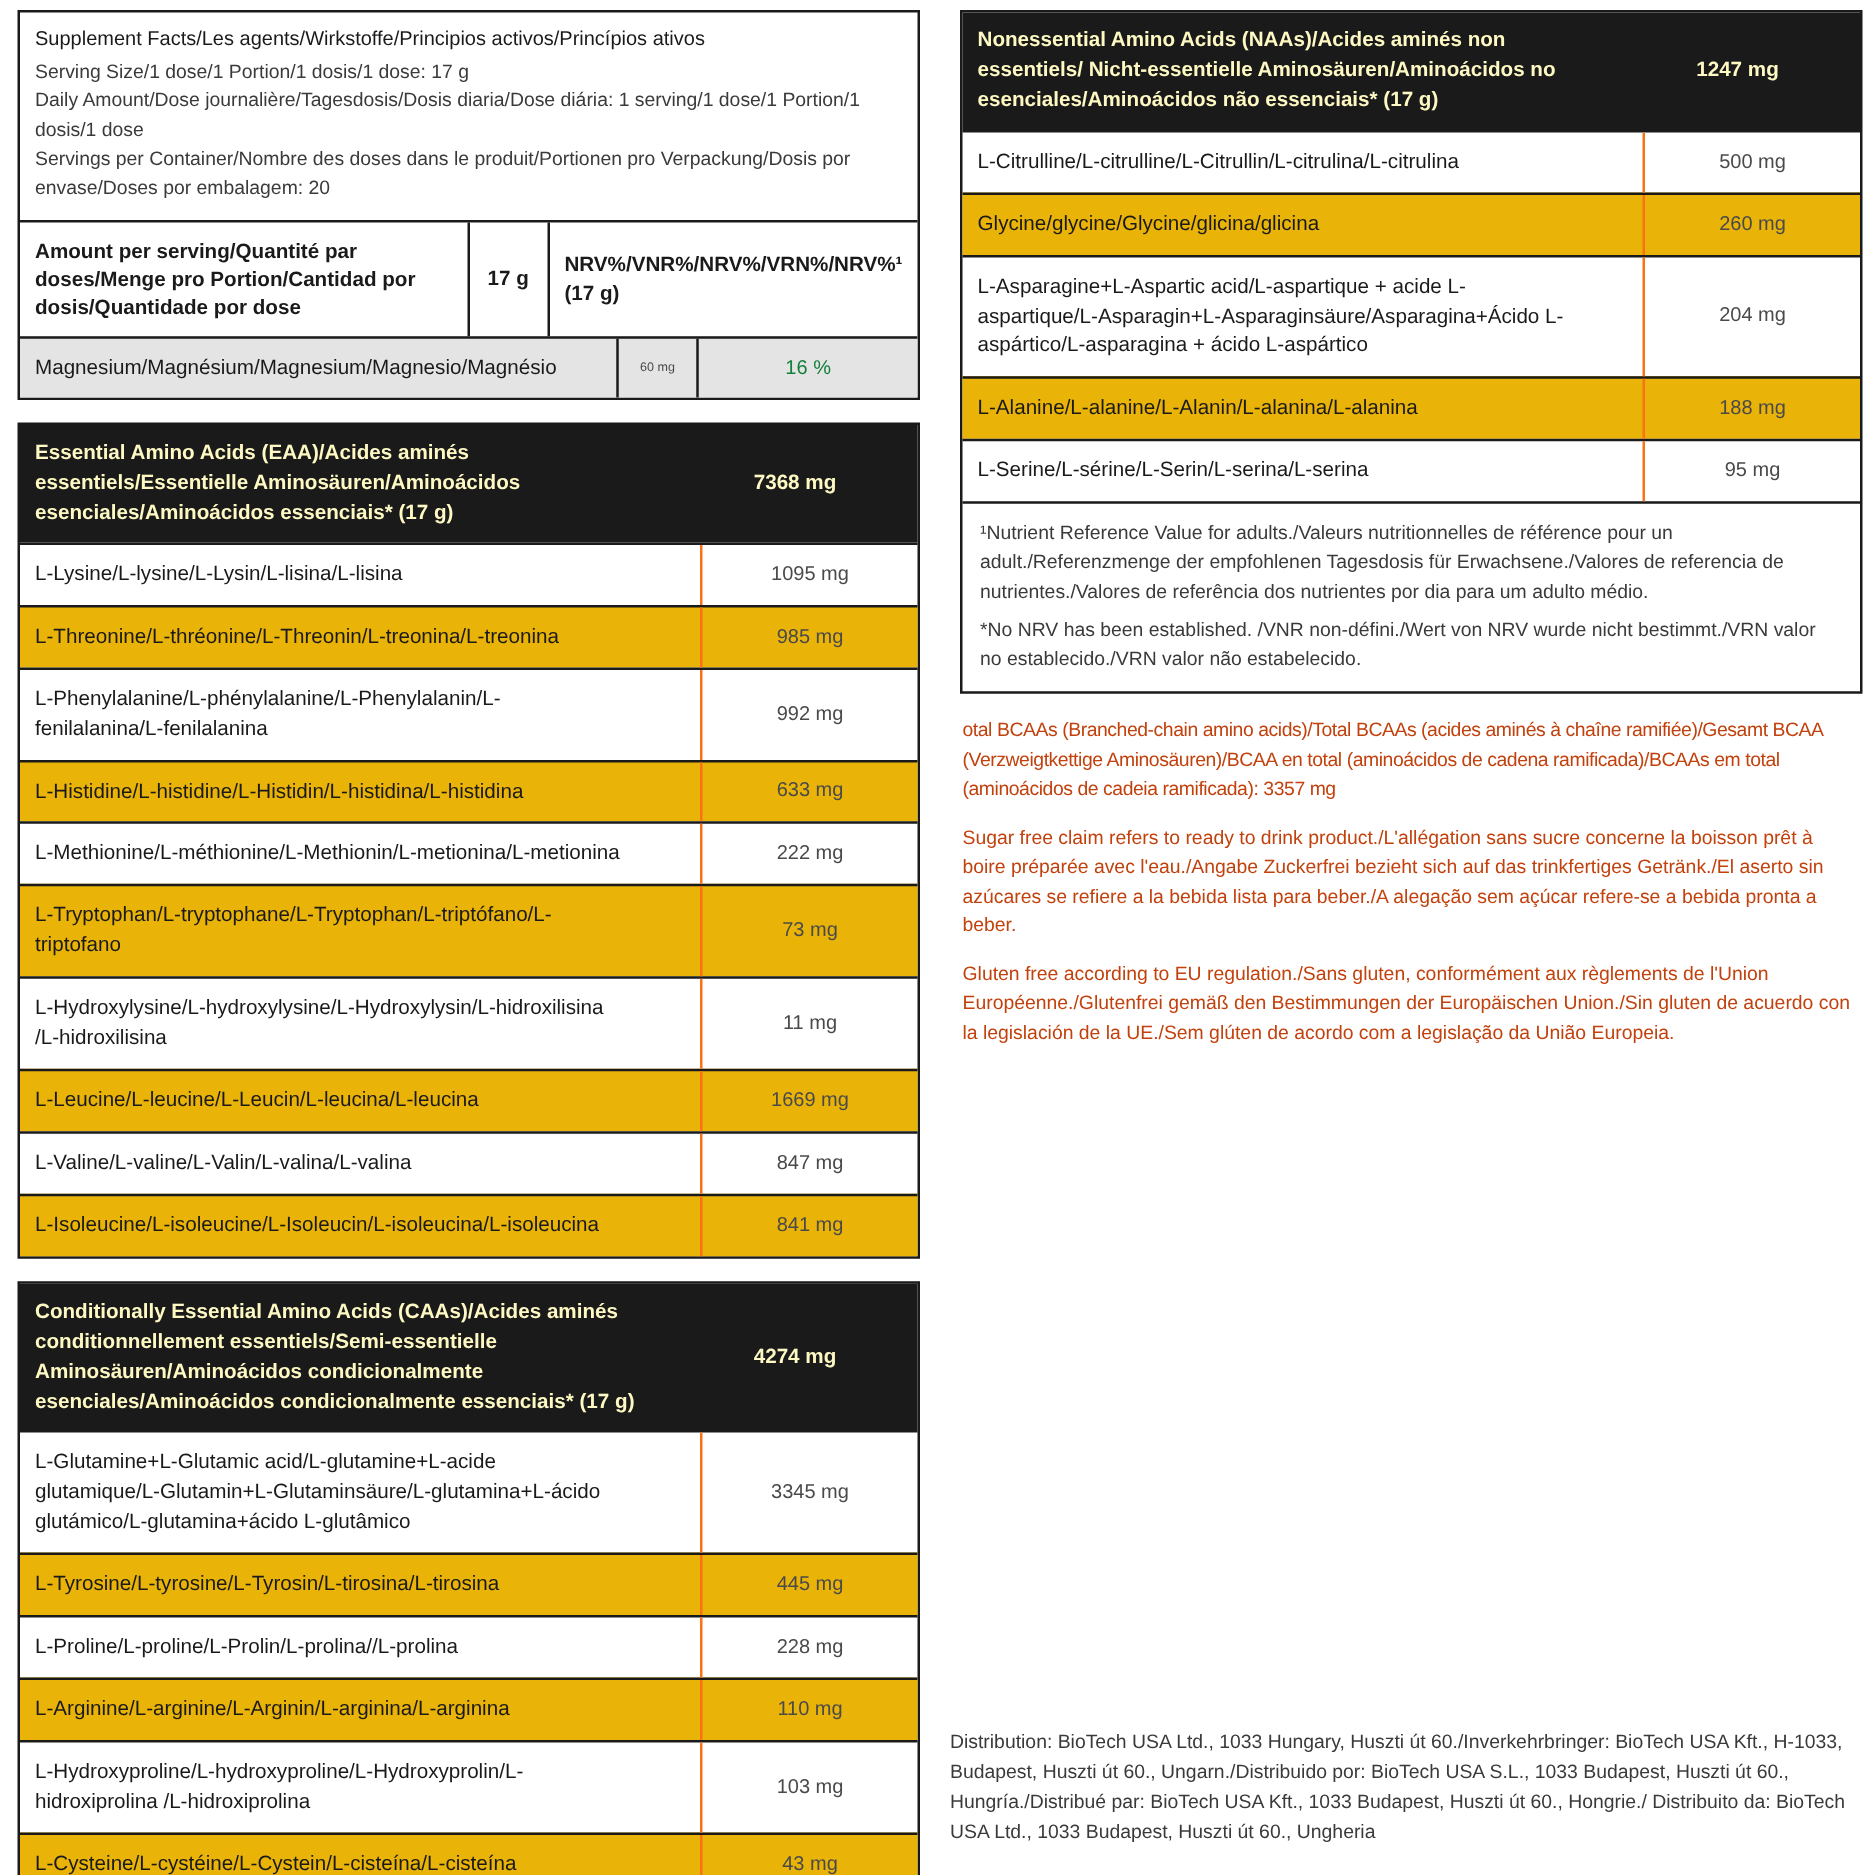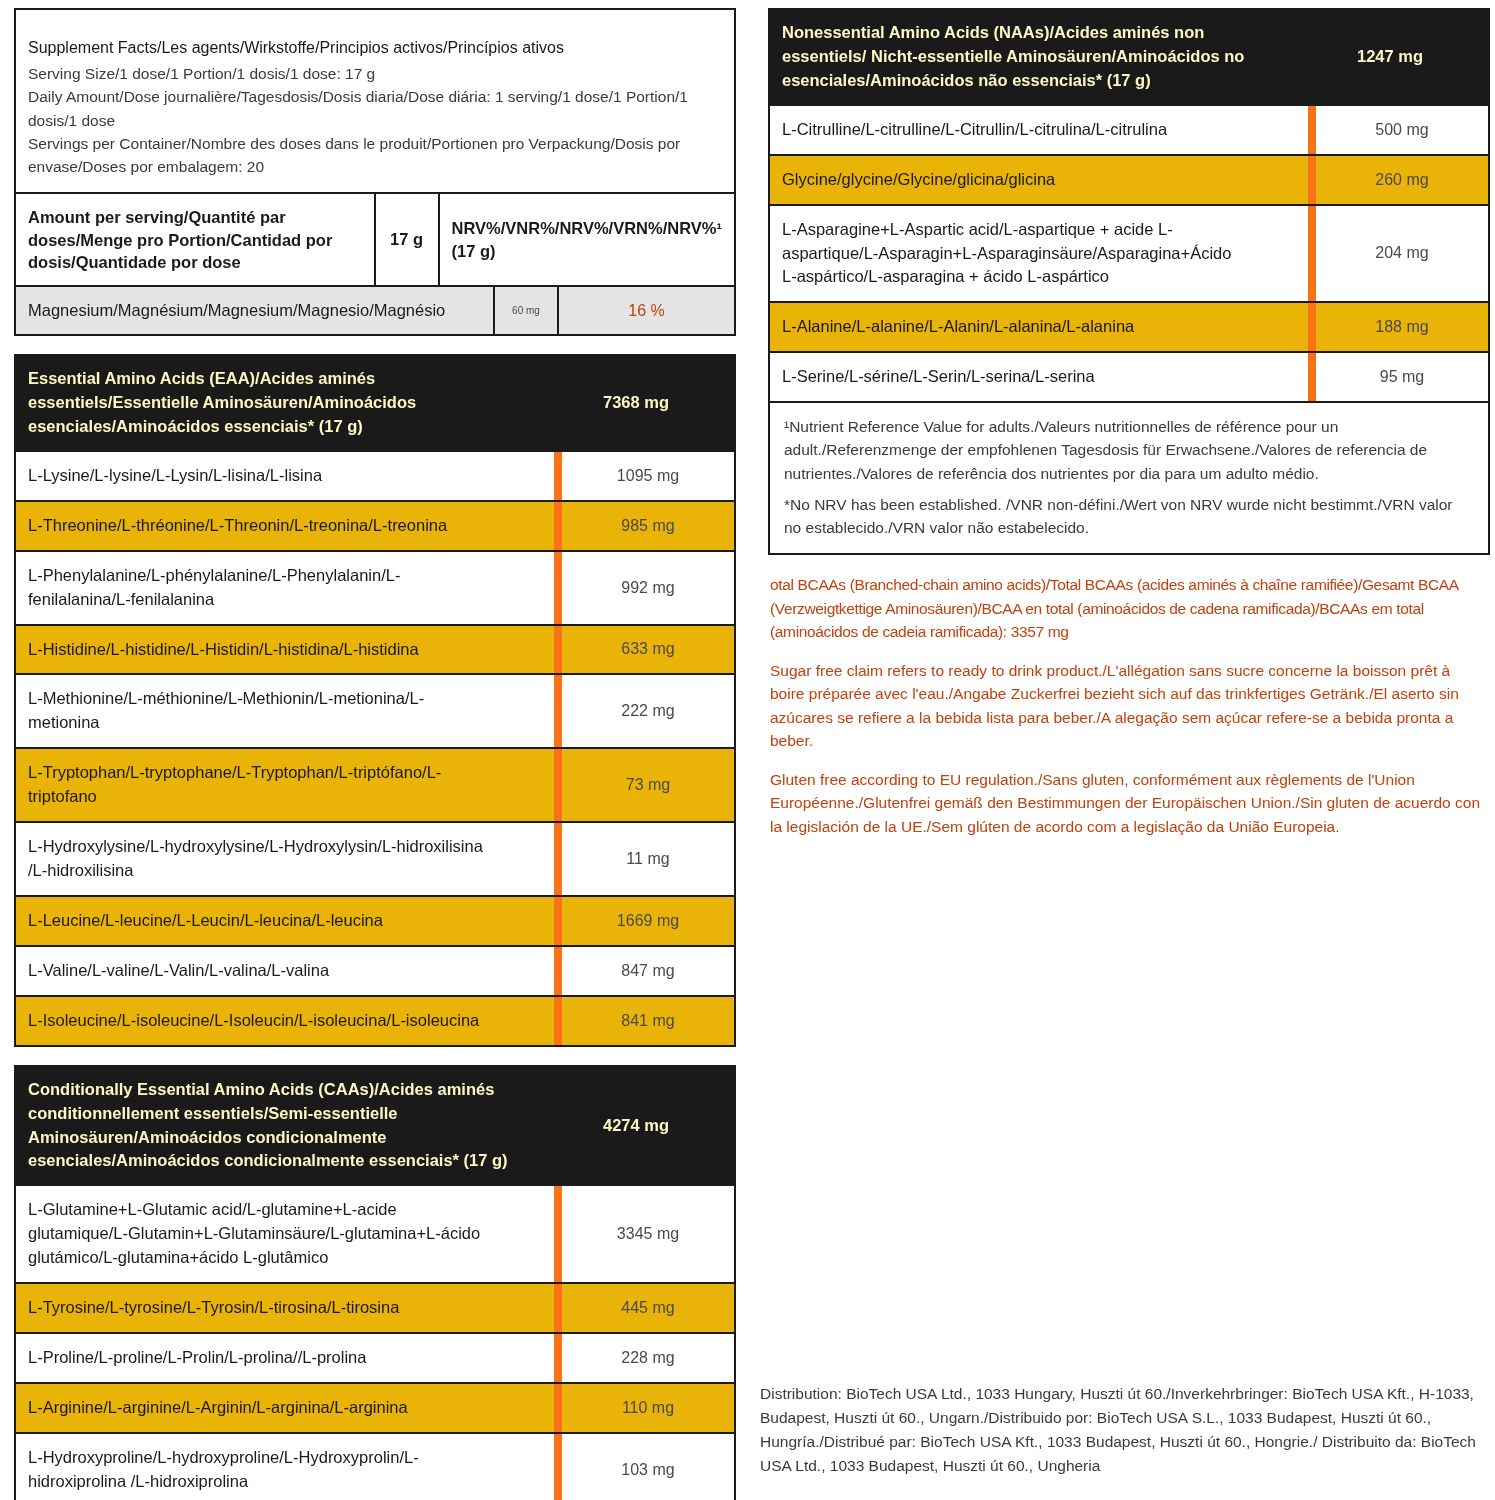--- a/index.html
+++ b/index.html
@@ -40,21 +40,20 @@
   .facts-head {
     padding: 10px 12px 14px 12px;
     font-size: 15.5px;
     line-height: 1.5;
     color: #3a3a3a;
   }
   .facts-head .title {
     color: #1a1a1a;
     font-size: 16px;
     margin-bottom: 2px;
-    margin-top: 16px;
   }
   .facts-head .ln { display: block; }
 
   .amt-hdr {
     display: flex;
     align-items: stretch;
     border-top: 2px solid #1a1a1a;
     font-weight: bold;
   }
   .amt-hdr .c1 {
@@ -105,21 +104,21 @@
     text-align: center;
     line-height: 1.2;
   }
   .val-row .v2 {
     flex: 0 0 175px;
     border-left: 2px solid #1a1a1a;
     display: flex;
     align-items: center;
     justify-content: center;
     font-size: 16px;
-    color: #c2410c;
+    color: #15803d;
   }
 
   
   .grp {
     border: 2px solid #1a1a1a;
     box-sizing: border-box;
     margin-bottom: 18px;
   }
   .grp-head {
     background: #1a1a1a;
@@ -152,21 +151,21 @@
   .grp .r .n {
     flex: 1 1 auto;
     padding: 12px 12px;
     font-size: 16.5px;
     line-height: 1.45;
     display: flex;
     align-items: center;
   }
   .grp .r .v {
     flex: 0 0 172px;
-    border-left: 8px solid #f97316;
+    border-left: 2px solid #f97316;
     display: flex;
     align-items: center;
     justify-content: center;
     font-size: 16px;
     color: #4a4a4a;
   }
 
   
   .grp .note {
     border-top: 2px solid #1a1a1a;

